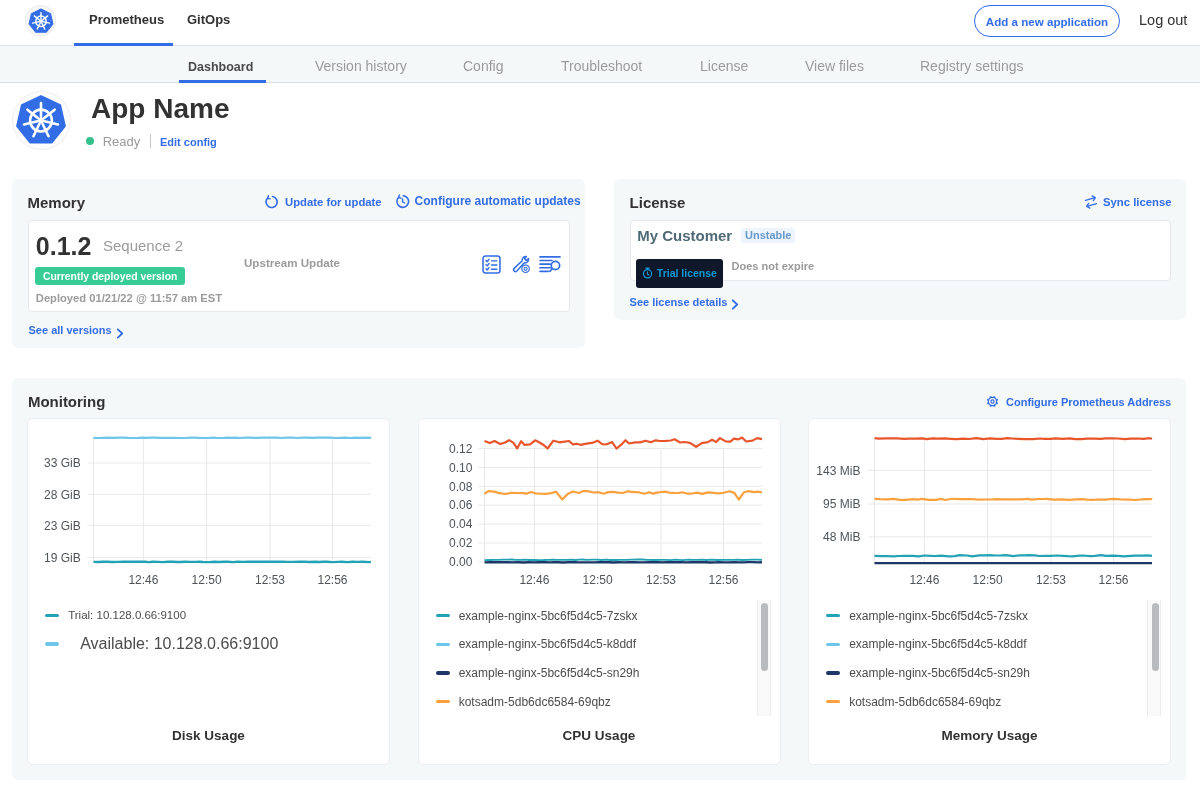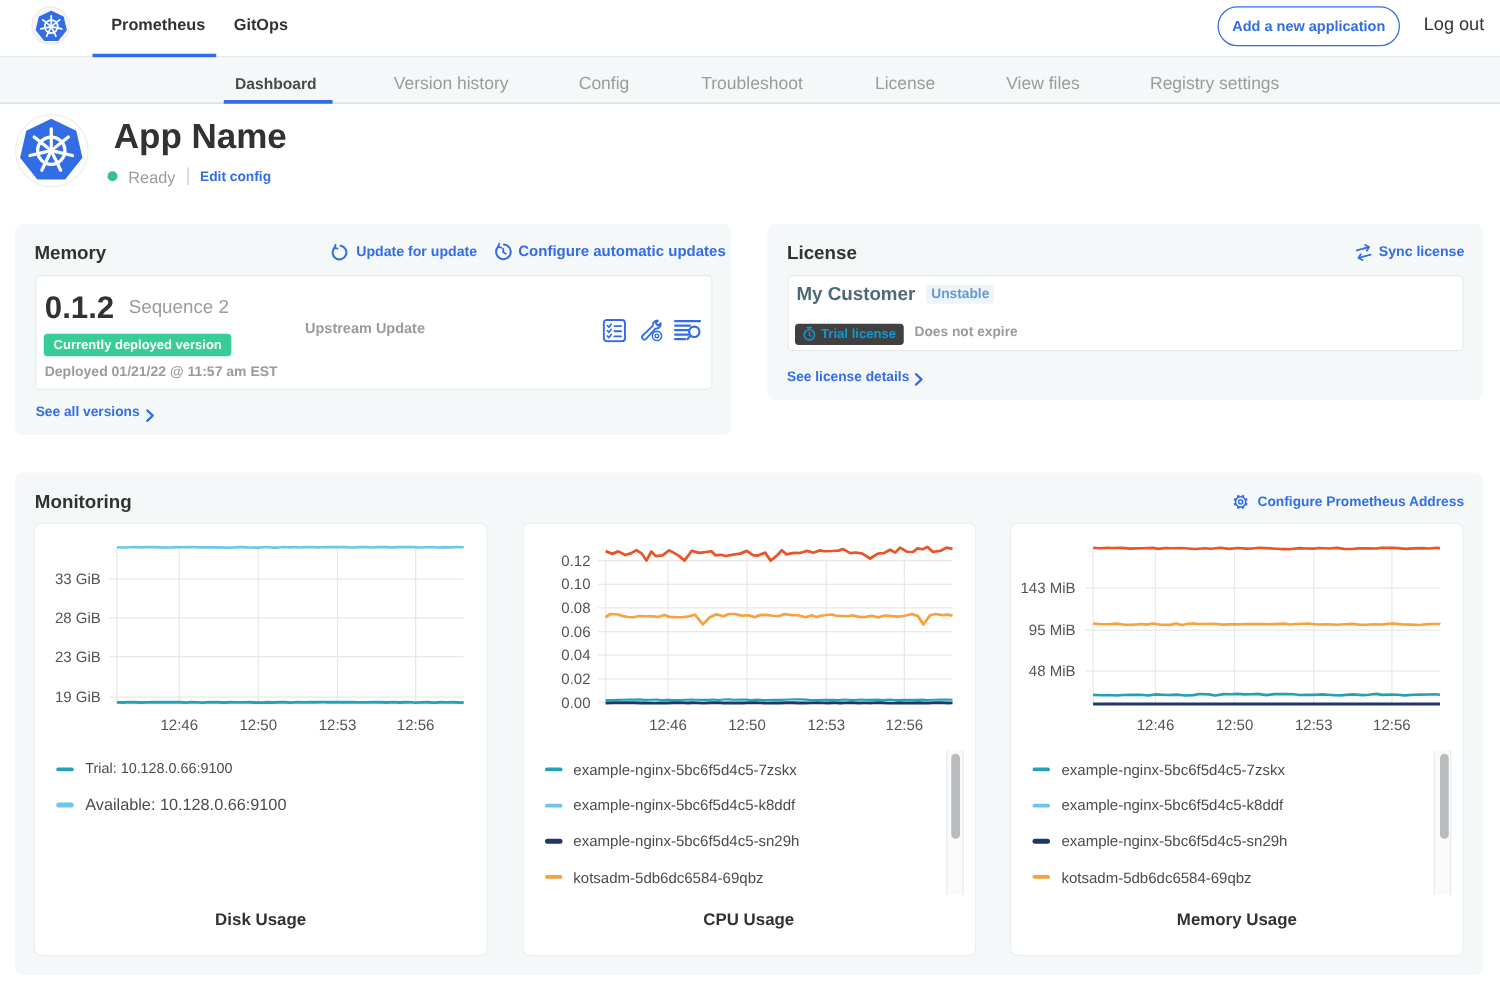--- a/index.html
+++ b/index.html
@@ -34,21 +34,21 @@
   
   .vernum { position:absolute; left:35.8px; top:234.1px; font-size:25px; line-height:25px; font-weight:700; color:#323232; }
   .seq { position:absolute; left:103px; top:240.3px; font-size:15px; line-height:11.5px; color:#9b9b9b; }
   .depbadge { position:absolute; left:35.4px; top:267px; height:18px; background:#38cc97; color:#fff; font-size:10.4px; font-weight:700; border-radius:3px; display:flex; align-items:center; padding:0 7.5px; }
   .deptime { position:absolute; left:35.8px; top:293.3px; font-size:11.2px; line-height:11.2px; font-weight:700; color:#9b9b9b; }
   .upstream { position:absolute; left:244px; top:256.7px; font-size:11.6px; line-height:11.6px; font-weight:700; color:#9b9b9b; }
   .vicons { position:absolute; left:0; top:0; color:#326de6; }
   
   .custname { position:absolute; left:637.2px; top:228.3px; font-size:15px; line-height:15px; font-weight:700; color:#4f6a77; }
   .unstable { position:absolute; left:741px; top:228px; height:14.5px; background:#eef4fb; border-radius:3px; color:#6699cc; font-size:11px; font-weight:700; display:flex; align-items:center; padding:0 4px; }
-  .trial { position:absolute; left:635.8px; top:258.6px; height:17px; background:#404040; border-radius:3px; color:#0f99d6; font-size:10.5px; font-weight:700; display:flex; align-items:center; padding:0 6px; }
+  .trial { position:absolute; left:635.8px; top:258.6px; height:29px; background:#0f172a; border-radius:3px; color:#0f99d6; font-size:10.5px; font-weight:700; display:flex; align-items:center; padding:0 6px; }
   .trial svg { margin-right:4px; }
   .noexpire { position:absolute; left:731.6px; top:261.1px; font-size:11px; line-height:11px; font-weight:700; color:#9b9b9b; }
   
   .chartcard { position:absolute; top:418px; width:363px; height:347px; background:#fff; border:1px solid #eceff1; border-radius:6px; }
   .ctitle { position:absolute; top:729px; width:363px; text-align:center; font-size:13.5px; line-height:13.5px; font-weight:700; color:#323232; }
   .legend-item { position:absolute; display:flex; align-items:center; height:16px; font-size:12px; color:#4c4c4c; }
   .legend-item .dash { width:14px; height:3.5px; border-radius:2px; margin-right:9px; flex:none; }
   .sbar { position:absolute; width:14px; border-left:1px solid #ececec; border-right:1px solid #ececec; background:#fafafa; }
   .sthumb { position:absolute; width:7px; background:#b9bcbe; border-radius:3.5px; }
   .axis { font-size:12px; fill:#4f5459; font-family:"Liberation Sans",sans-serif; }
@@ -285,21 +285,21 @@
     <text class="axis" x="305.5" y="166" text-anchor="middle">12:56</text>
     <polyline points="66.5,20.2 71.1,20.6 77.8,20.3 82.4,20.4 89.3,20.3 96.2,20.9 100.9,20.7 106.7,20.6 114.5,20.3 118.7,21.1 124.4,20.4 129.8,20.6 137.4,20.4 142.4,20.8 148.6,21.2 155.8,20.6 160.7,21.0 168.5,20.2 175.3,21.1 181.9,20.4 188.9,20.9 193.8,20.8 198.8,20.2 204.2,20.5 209.9,20.8 217.1,21.2 224.8,21.2 231.8,20.5 236.7,20.8 242.8,20.9 247.4,20.4 254.9,20.8 261.6,20.3 267.2,21.1 273.8,21.2 278.7,20.7 285.7,20.6 292.8,20.8 297.4,20.3 305.1,20.3 310.0,20.5 316.8,21.1 322.7,20.7 329.8,20.5 335.3,20.8 341.8,20.2 344.0,20.7" fill="none" stroke="#e8552b" stroke-width="2.2" stroke-linejoin="round"></polyline>
     <polyline points="66.5,80.9 71.5,81.2 78.9,81.4 85.7,80.9 91.7,81.8 97.8,81.9 105.2,81.2 109.4,81.7 114.0,80.8 120.9,81.8 128.1,81.9 133.0,80.9 137.7,82.0 142.3,81.0 146.5,80.9 150.9,81.2 155.7,81.2 163.2,81.0 170.3,81.7 176.6,81.5 183.5,81.5 188.6,81.2 193.7,81.3 201.4,81.3 205.9,81.4 213.0,81.3 219.7,80.9 224.1,81.6 228.5,81.2 234.1,81.0 238.4,80.8 246.0,81.6 253.7,81.4 261.3,81.8 267.7,81.4 273.8,81.1 279.3,81.7 284.2,81.8 290.3,81.5 297.4,81.6 302.1,81.1 306.3,80.8 313.9,81.5 321.6,81.7 327.0,82.0 334.5,81.3 339.0,81.2 343.8,81.2 344.0,81.4" fill="none" stroke="#f9a13e" stroke-width="2.2" stroke-linejoin="round"></polyline>
     <polyline points="66.5,137.9 73.0,138.2 78.2,138.0 85.6,138.4 90.5,138.0 96.9,137.8 104.6,137.8 110.4,138.4 116.8,137.5 122.2,137.8 126.5,138.0 133.4,137.7 140.6,138.4 146.8,138.1 151.5,137.2 159.2,137.5 164.2,138.4 171.1,137.3 176.4,137.4 181.6,137.1 187.7,137.5 193.3,137.4 197.9,137.1 205.2,138.1 211.5,137.3 216.2,137.3 221.5,137.2 226.7,137.4 231.6,138.0 237.5,137.8 243.0,137.9 250.0,137.5 254.4,137.8 260.0,138.2 264.6,138.3 268.9,137.9 274.7,137.5 282.1,138.1 286.8,137.8 293.2,137.1 297.8,137.9 304.6,137.7 310.3,137.8 315.4,138.3 323.1,137.8 327.4,137.7 334.5,137.6 339.1,137.4 344.0,137.8" fill="none" stroke="#23a2b5" stroke-width="2.2" stroke-linejoin="round"></polyline>
     <polyline points="66.5,145.1 344.0,145.1" fill="none" stroke="#1d3768" stroke-width="2.4" stroke-linejoin="round"></polyline>
   </svg>
 <div class="legend-item" style="left:45.2px; top:607.4px; font-size:11.5px;">
     <div class="dash" style="background:#23a2b5;"></div>
     <span>Trial: 10.128.0.66:9100</span>
   </div>
-<div class="legend-item" style="left:45.2px; top:635.8px; font-size:13px;">
+<div class="legend-item" style="left:45.2px; top:635.8px; font-size:16px;gap:12px;">
     <div class="dash" style="background:#6ec6ea;"></div>
     <span>Available: 10.128.0.66:9100</span>
   </div>
 <div class="legend-item" style="left:435.7px; top:607.7px; font-size:12px;">
     <div class="dash" style="background:#23a2b5;"></div>
     <span>example-nginx-5bc6f5d4c5-7zskx</span>
   </div>
 <div class="legend-item" style="left:435.7px; top:636.3px; font-size:12px;">
     <div class="dash" style="background:#6ec6ea;"></div>
     <span>example-nginx-5bc6f5d4c5-k8ddf</span>

